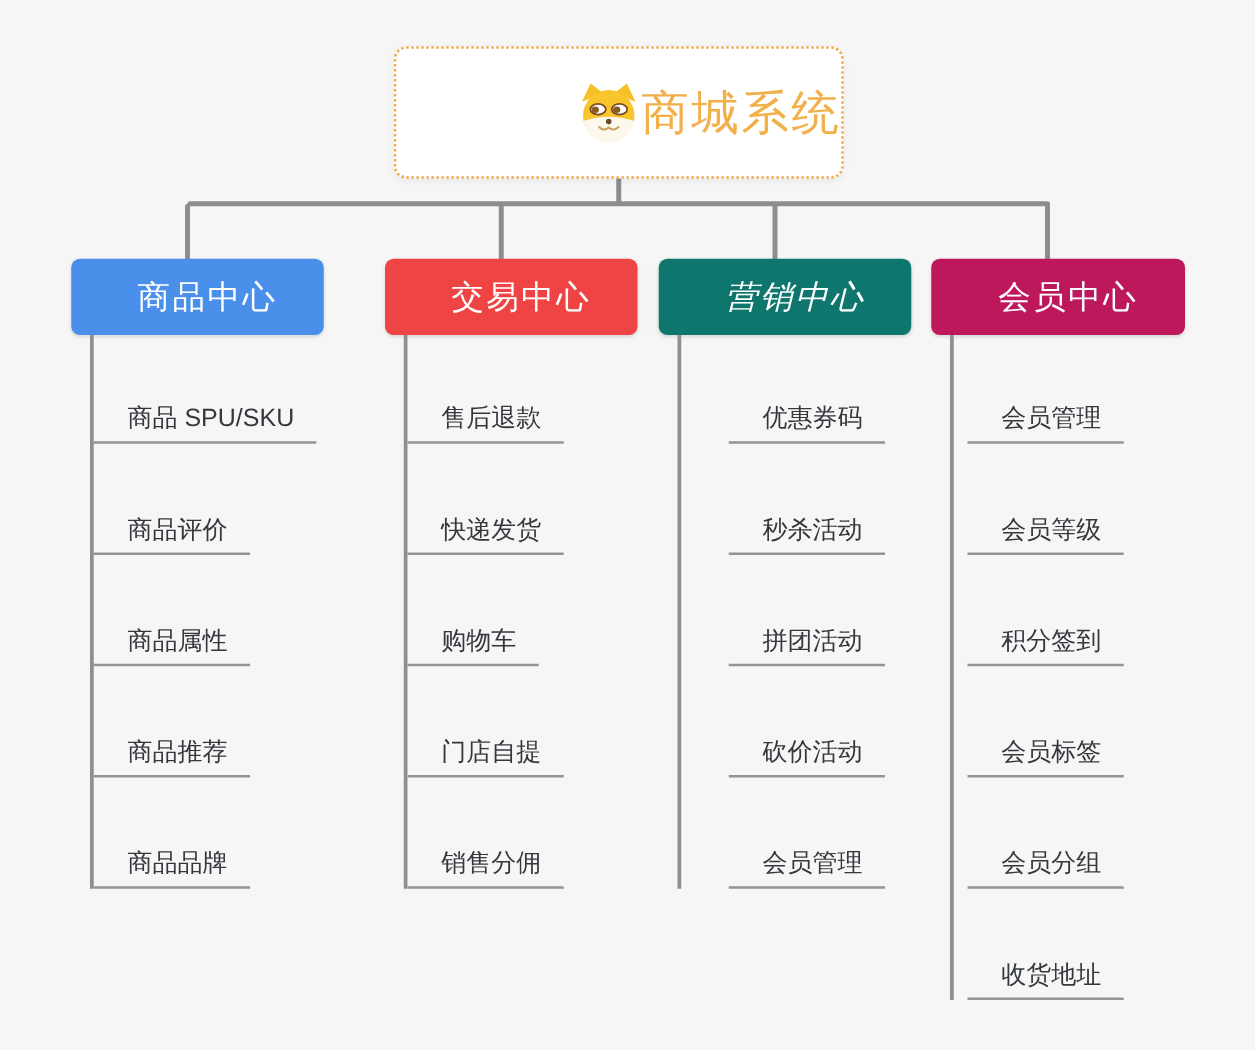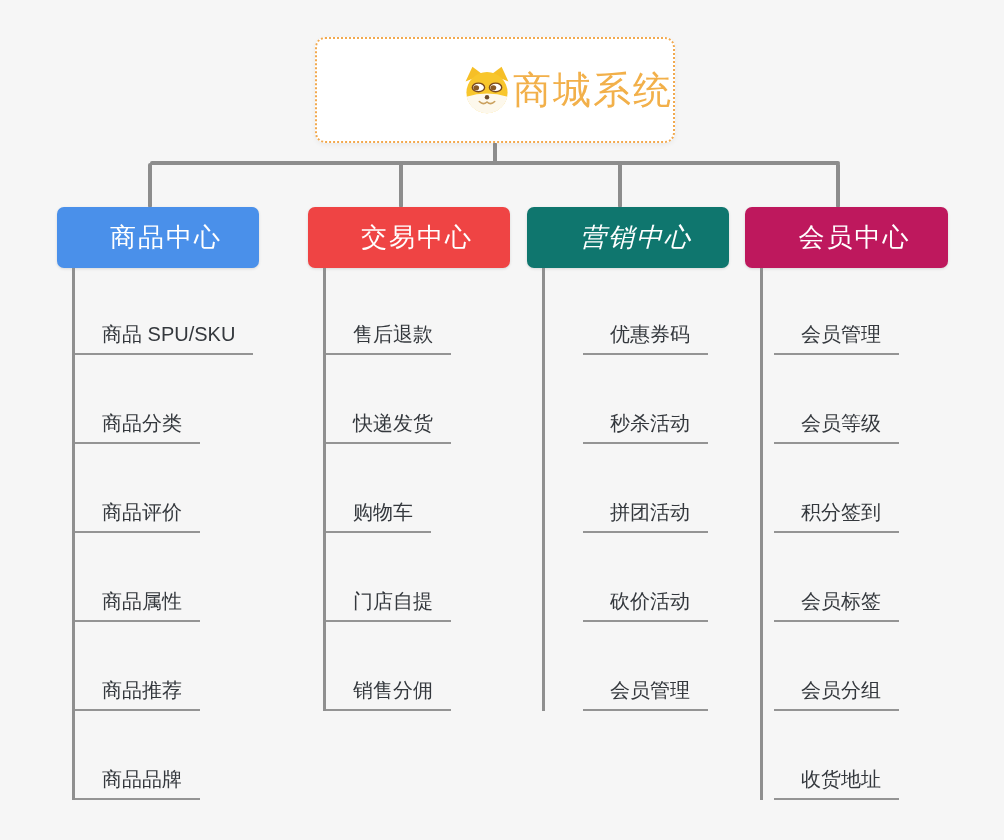--- a/index.html
+++ b/index.html
@@ -112,23 +112,20 @@
   </div>
   <div class="branch-box" id="branch-box-3" style="background: #be185d;">
     <span>会员中心</span>
   </div>
 
   <div class="children" id="children-0">
     <div class="child-row">
         <span class="child-label">商品 SPU/SKU</span>
       </div>
     <div class="child-row">
-        <span class="child-label">商品分类</span>
-      </div>
-    <div class="child-row">
         <span class="child-label">商品评价</span>
       </div>
     <div class="child-row">
         <span class="child-label">商品属性</span>
       </div>
     <div class="child-row">
         <span class="child-label">商品推荐</span>
       </div>
     <div class="child-row">
         <span class="child-label">商品品牌</span>

